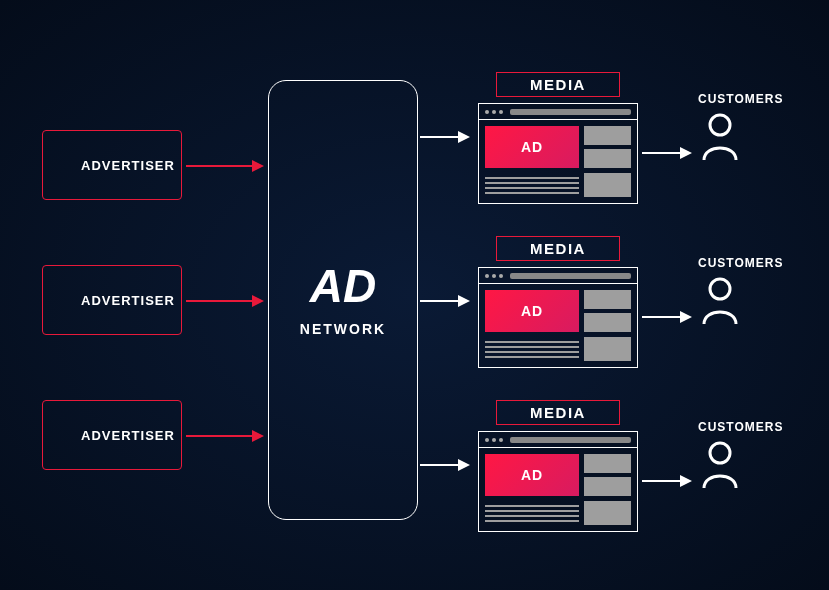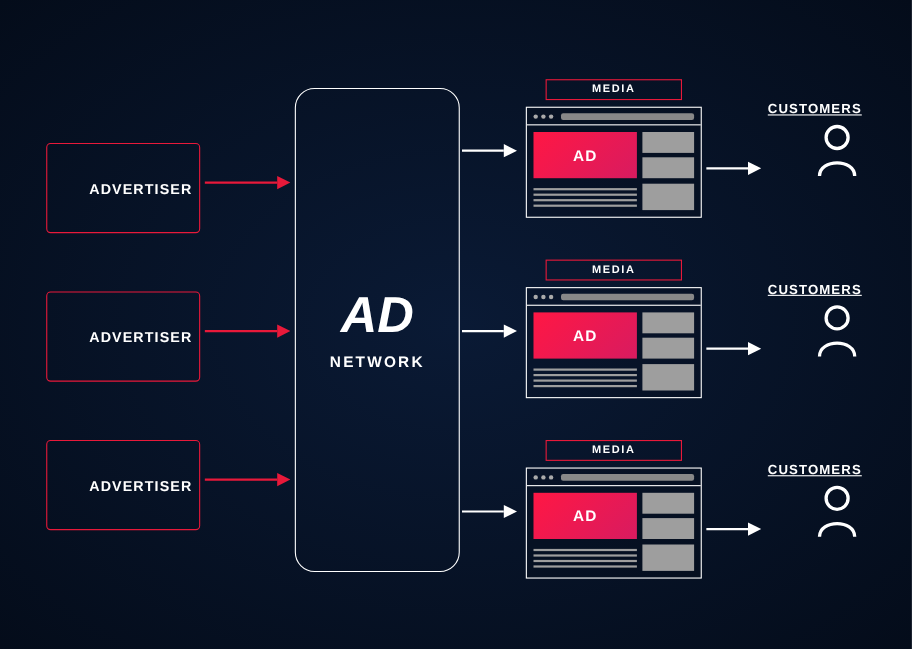--- a/index.html
+++ b/index.html
@@ -12,21 +12,21 @@
     position: relative;
   }
   .stage {
     position: relative;
     width: 100%;
     height: 100%;
   }
   .advertiser {
     position: absolute;
     width: 140px;
-    height: 82px;
+    height: 70px;
     border: 1.5px solid #e8193a;
     border-radius: 4px;
     display: flex;
     align-items: center;
     justify-content: center;
     color: #fff;
     font-size: 13px;
     font-weight: 800;
     letter-spacing: 1px;
     padding-left: 32px;
@@ -57,21 +57,21 @@
     letter-spacing: 2px;
     margin-top: 12px;
   }
   .media-group {
     position: absolute;
     width: 160px;
   }
   .media-label {
     border: 1.5px solid #e8193a;
     color: #fff;
-    font-size: 10px;
+    font-size: 15px;
     font-weight: 800;
     letter-spacing: 1.5px;
     text-align: center;
     padding: 3px 0;
     margin: 0 18px 6px 18px;
   }
   .browser {
     border: 1.5px solid #fff;
     background: rgba(0,0,0,0.1);
   }
@@ -106,24 +106,23 @@
   }
   .side-col { flex: 1; display: flex; flex-direction: column; gap: 4px; }
   .gray-block { background: #9e9e9e; flex: 1; }
   .row2 { display: flex; gap: 5px; height: 24px; }
   .lines { flex: 2; display: flex; flex-direction: column; gap: 3px; justify-content: center; }
   .line { height: 2px; background: #9e9e9e; }
   .customer-group {
     position: absolute;
     display: flex;
     flex-direction: column;
-    align-items: flex-end;
+    align-items: flex-start;
     color: #fff;
     gap: 6px;
-    text-decoration: underline;
   }
   .customer-label {
     font-size: 12px;
     font-weight: 800;
     letter-spacing: 1px;
   }
   .person-icon svg { width: 44px; height: 50px; }
   .arrow-white { position: absolute; }
   .arrow-white svg { display: block; }
   .arrow-red { position: absolute; }

